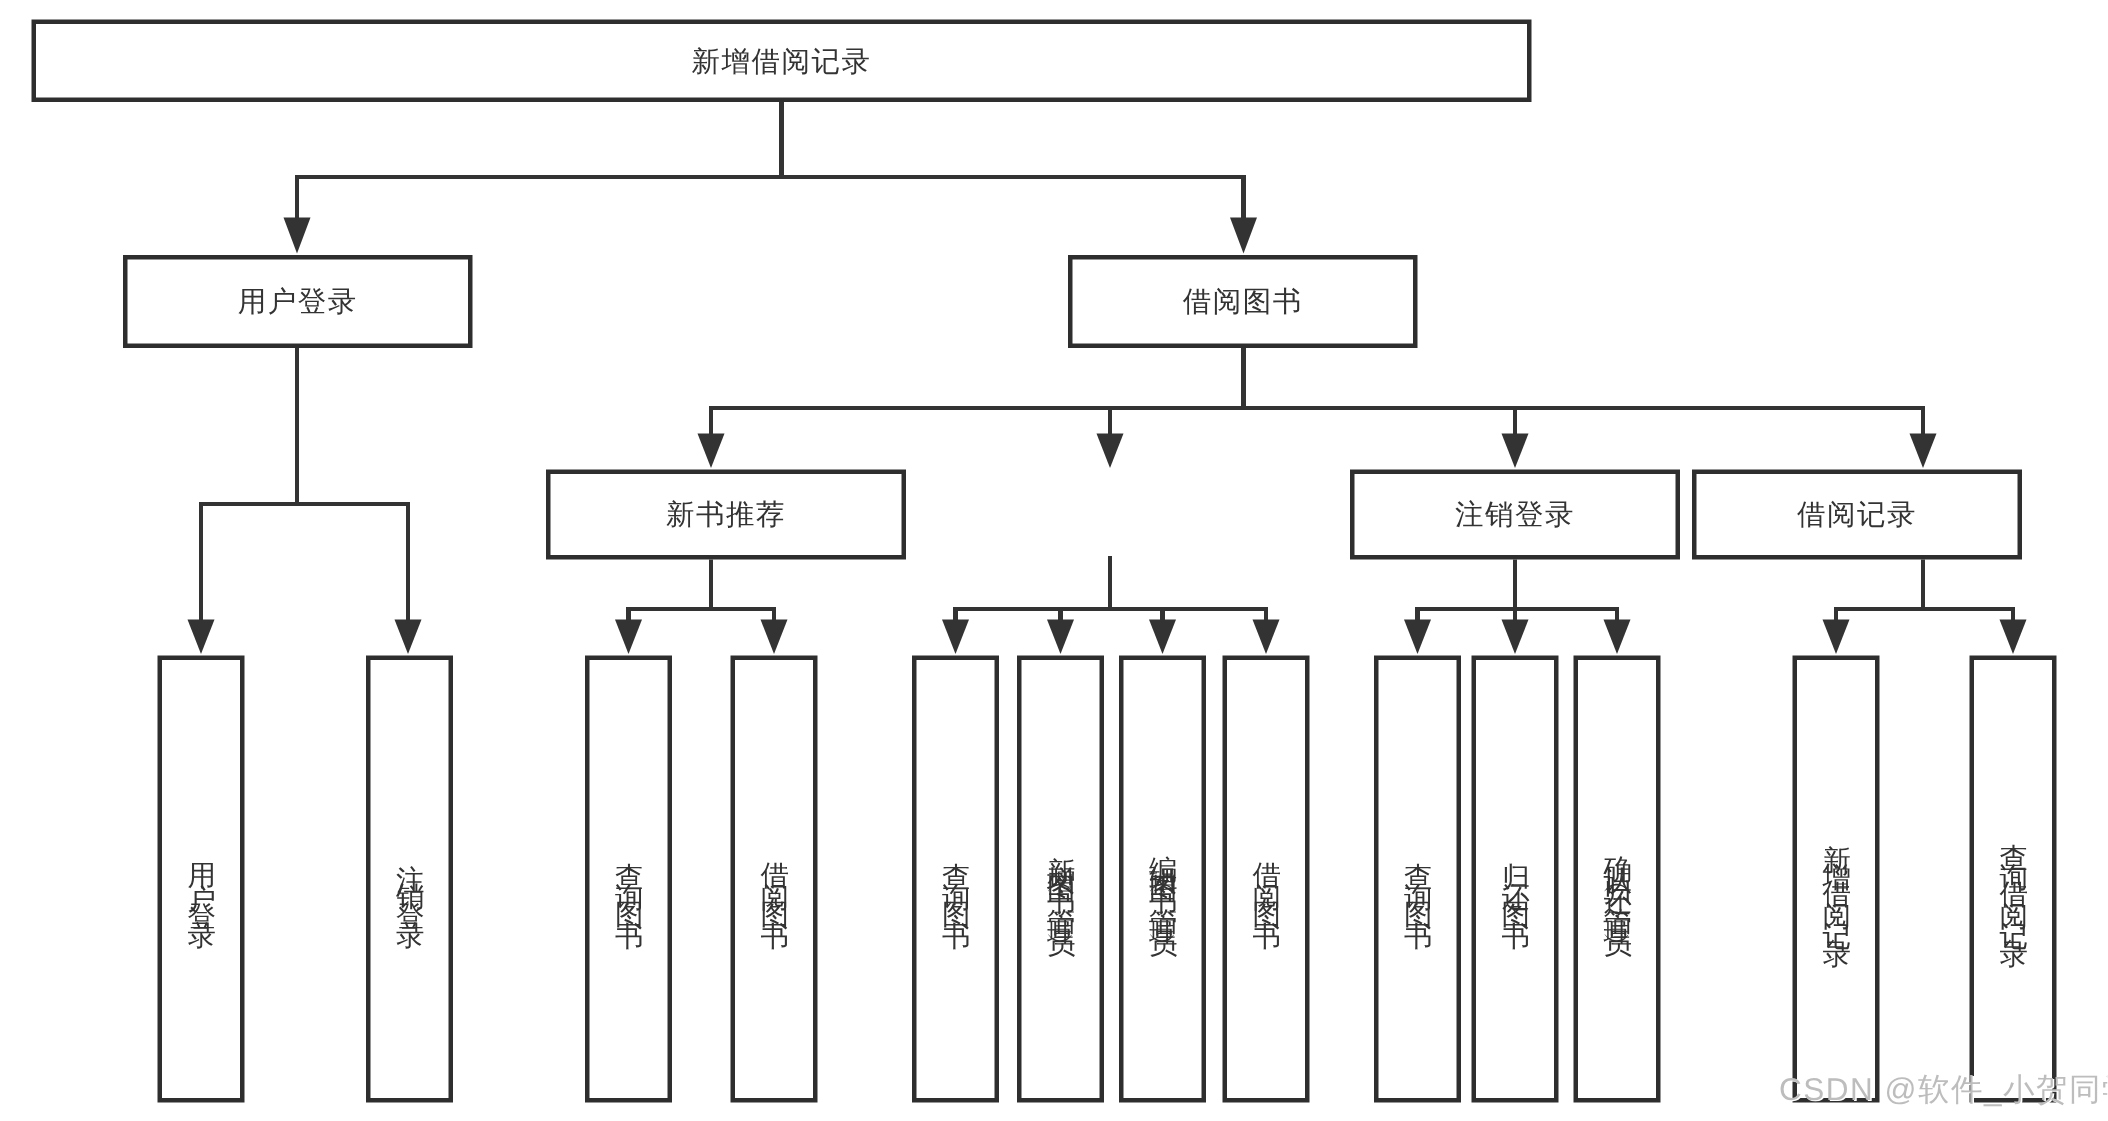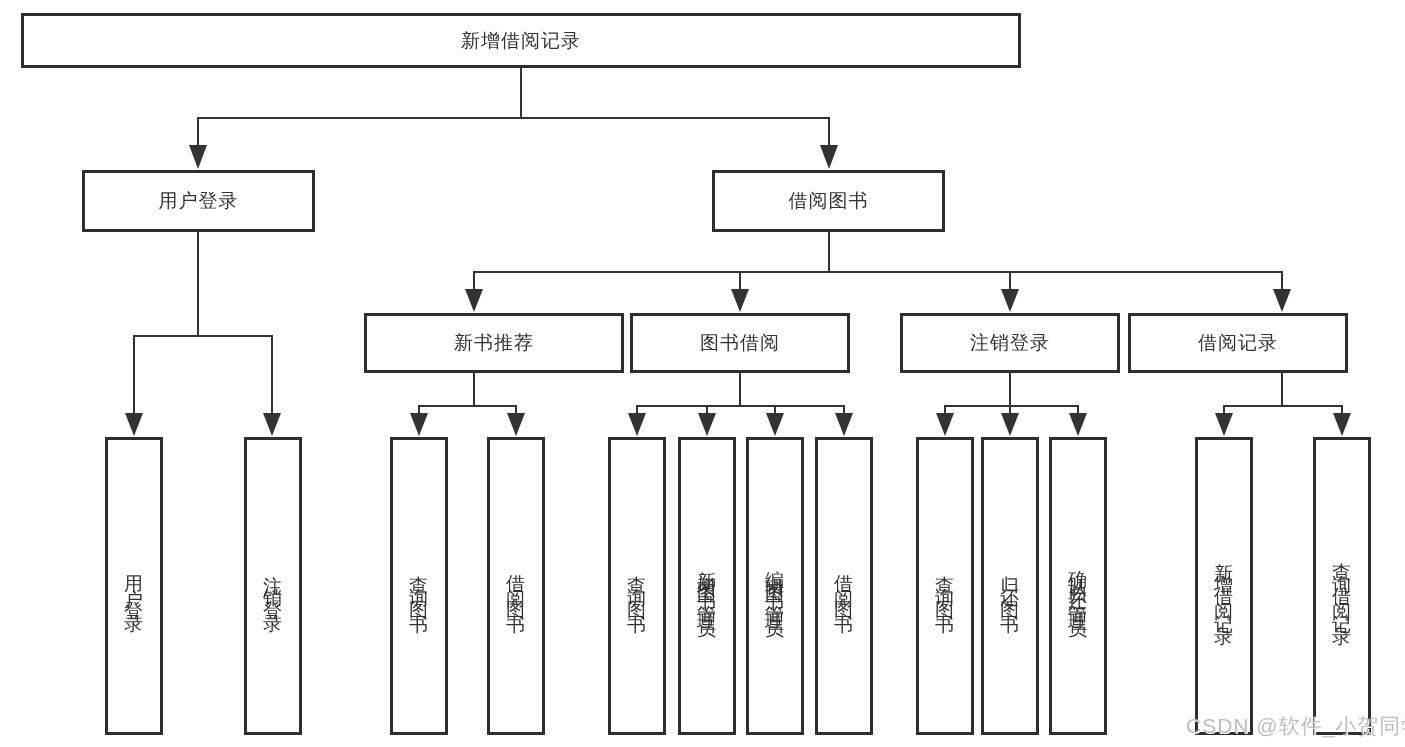--- a/index.html
+++ b/index.html
@@ -86,22 +86,21 @@
       <polygon points="1215,413 1233,413 1224,436"></polygon>
       <polygon points="1333,413 1351,413 1342,436"></polygon>
     </g>
   </svg>
 
   <div class="node lvl1" style="left:21px;top:13px;width:1000px;height:55px">新增借阅记录</div>
 
   <div class="node" style="left:82px;top:170px;width:233px;height:62px">用户登录</div>
   <div class="node" style="left:712px;top:170px;width:233px;height:62px">借阅图书</div>
 
-  <div class="node" style="left:364px;top:313px;width:260px;height:60px">新书推荐</div>
-  <div class="node" style="left:630px;top:313px;width:220px;height:60px">图书借阅</div>
+  <div class="node" style="left:364px;top:313px;width:240px;height:60px">新书推荐</div>
   <div class="node" style="left:900px;top:313px;width:220px;height:60px">注销登录</div>
   <div class="node" style="left:1128px;top:313px;width:220px;height:60px">借阅记录</div>
 
   <div class="vnode" style="left:105px">
     <span class="vtext">用户登录</span>
   </div>
   <div class="vnode" style="left:244px">
     <span class="vtext">注销登录</span>
   </div>
 

